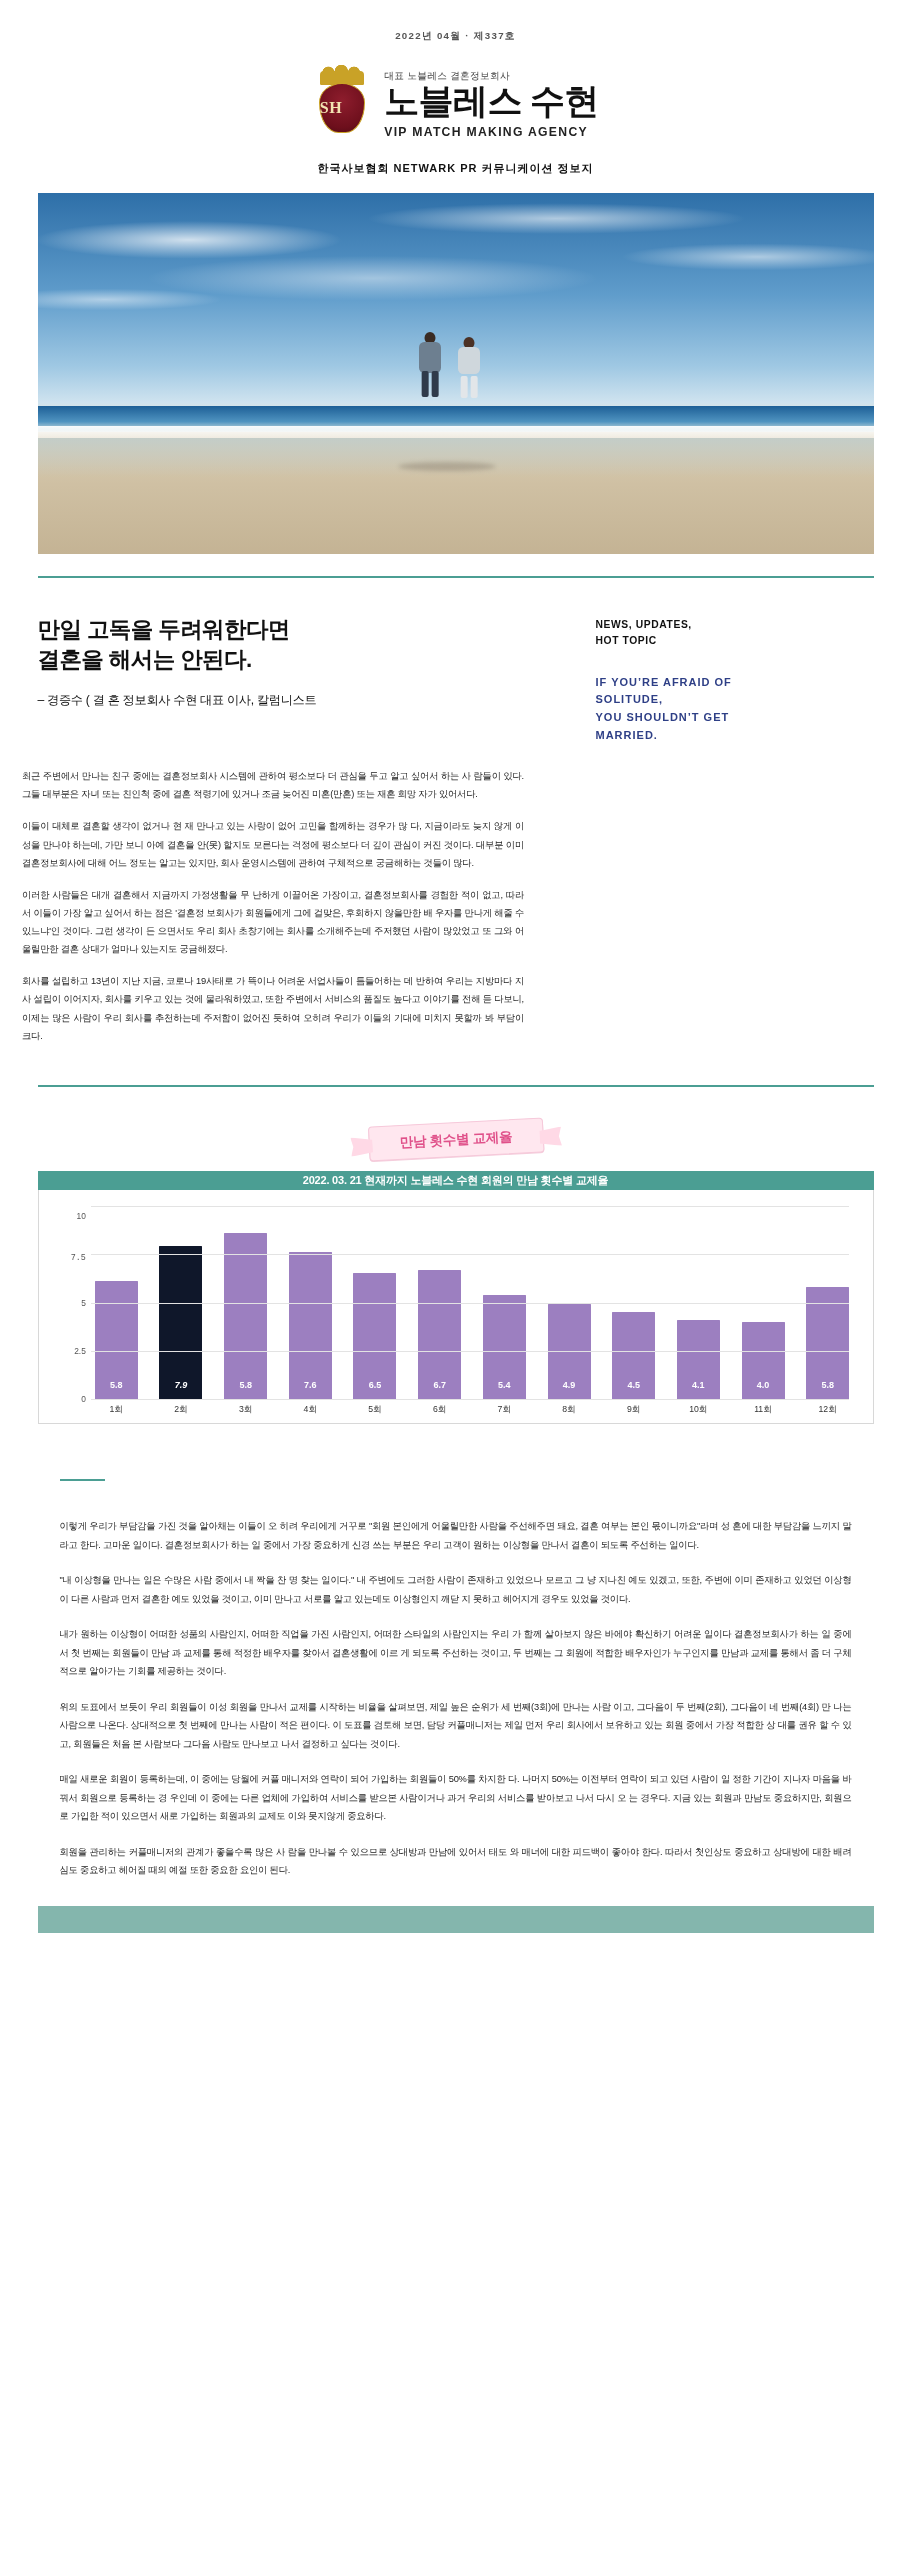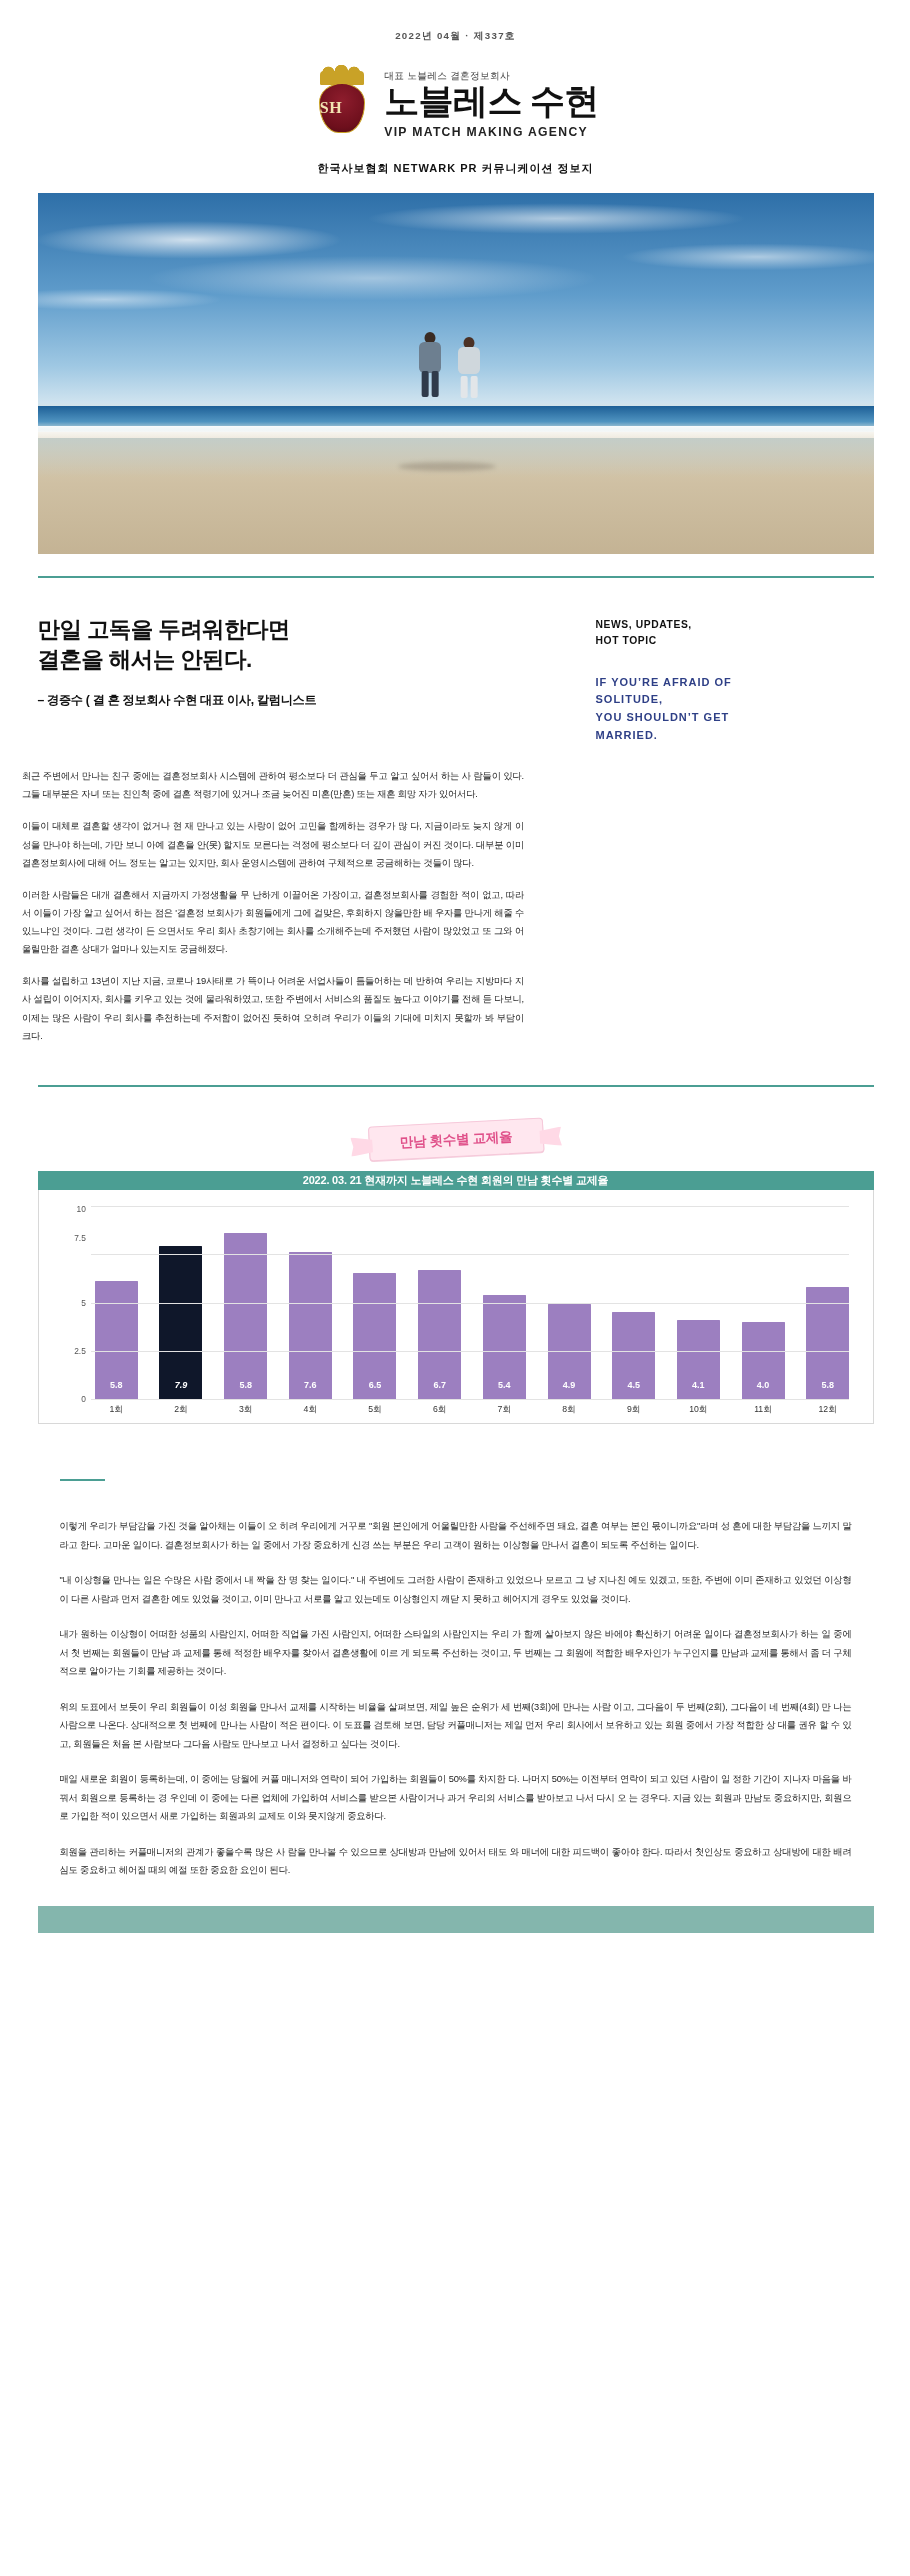--- a/index.html
+++ b/index.html
@@ -143,21 +143,21 @@
   .art-left{width:528px;}
   .art-right{width:308px;padding-left:30px;box-sizing:border-box;}
   .rule{
     width:836px;margin:0 auto;height:1.9px;background:#4b9e93;
   }
   .headline{
     font-size:22.5px;line-height:1.34;font-weight:800;color:#111;
     letter-spacing:-0.6px;margin:18px 0 0 0;
   }
   .byline{
-    font-size:12.2px;font-weight:700;color:#111;margin:16.7px 0 0 0;letter-spacing:-0.3px;
+    font-size:12.2px;font-weight:400;color:#111;margin:16.7px 0 0 0;letter-spacing:-0.3px;
   }
   .kicker{
     font-size:10.3px;font-weight:700;letter-spacing:0.6px;color:#111;line-height:1.55;
     margin-top:20.6px;
   }
   .kicker-en{
     font-size:11px;font-weight:700;letter-spacing:1px;color:#2e3f86;line-height:1.6;
     margin-top:24.5px;
   }
   .body-col{width:502px;margin:23px 0 0 22px;}
@@ -370,23 +370,23 @@
             </div>
           </div>
         <div class="axis-base"></div>
       <div class="grid-line" style="top: 193px;"></div>
           <div class="y-label" style="top: 193px;">0</div>
           <div class="grid-line" style="top: 145px;"></div>
           <div class="y-label" style="top: 145px;">2.5</div>
           <div class="grid-line" style="top: 97px;"></div>
           <div class="y-label" style="top: 97px;">5</div>
           <div class="grid-line" style="top: 48px;"></div>
-          <div class="y-label" style="top: 32px;">7.5</div>
+          <div class="y-label" style="top: 52px; font-family: Liberation Mono, monospace;">7.5</div>
           <div class="grid-line" style="top: 0px;"></div>
-          <div class="y-label" style="top: 3px;">10</div>
+          <div class="y-label" style="top: 10px;">10</div>
         </div>
       <div class="x-axis" id="x-axis">
           <div>1회</div>
           <div>2회</div>
           <div>3회</div>
           <div>4회</div>
           <div>5회</div>
           <div>6회</div>
           <div>7회</div>
           <div>8회</div>

